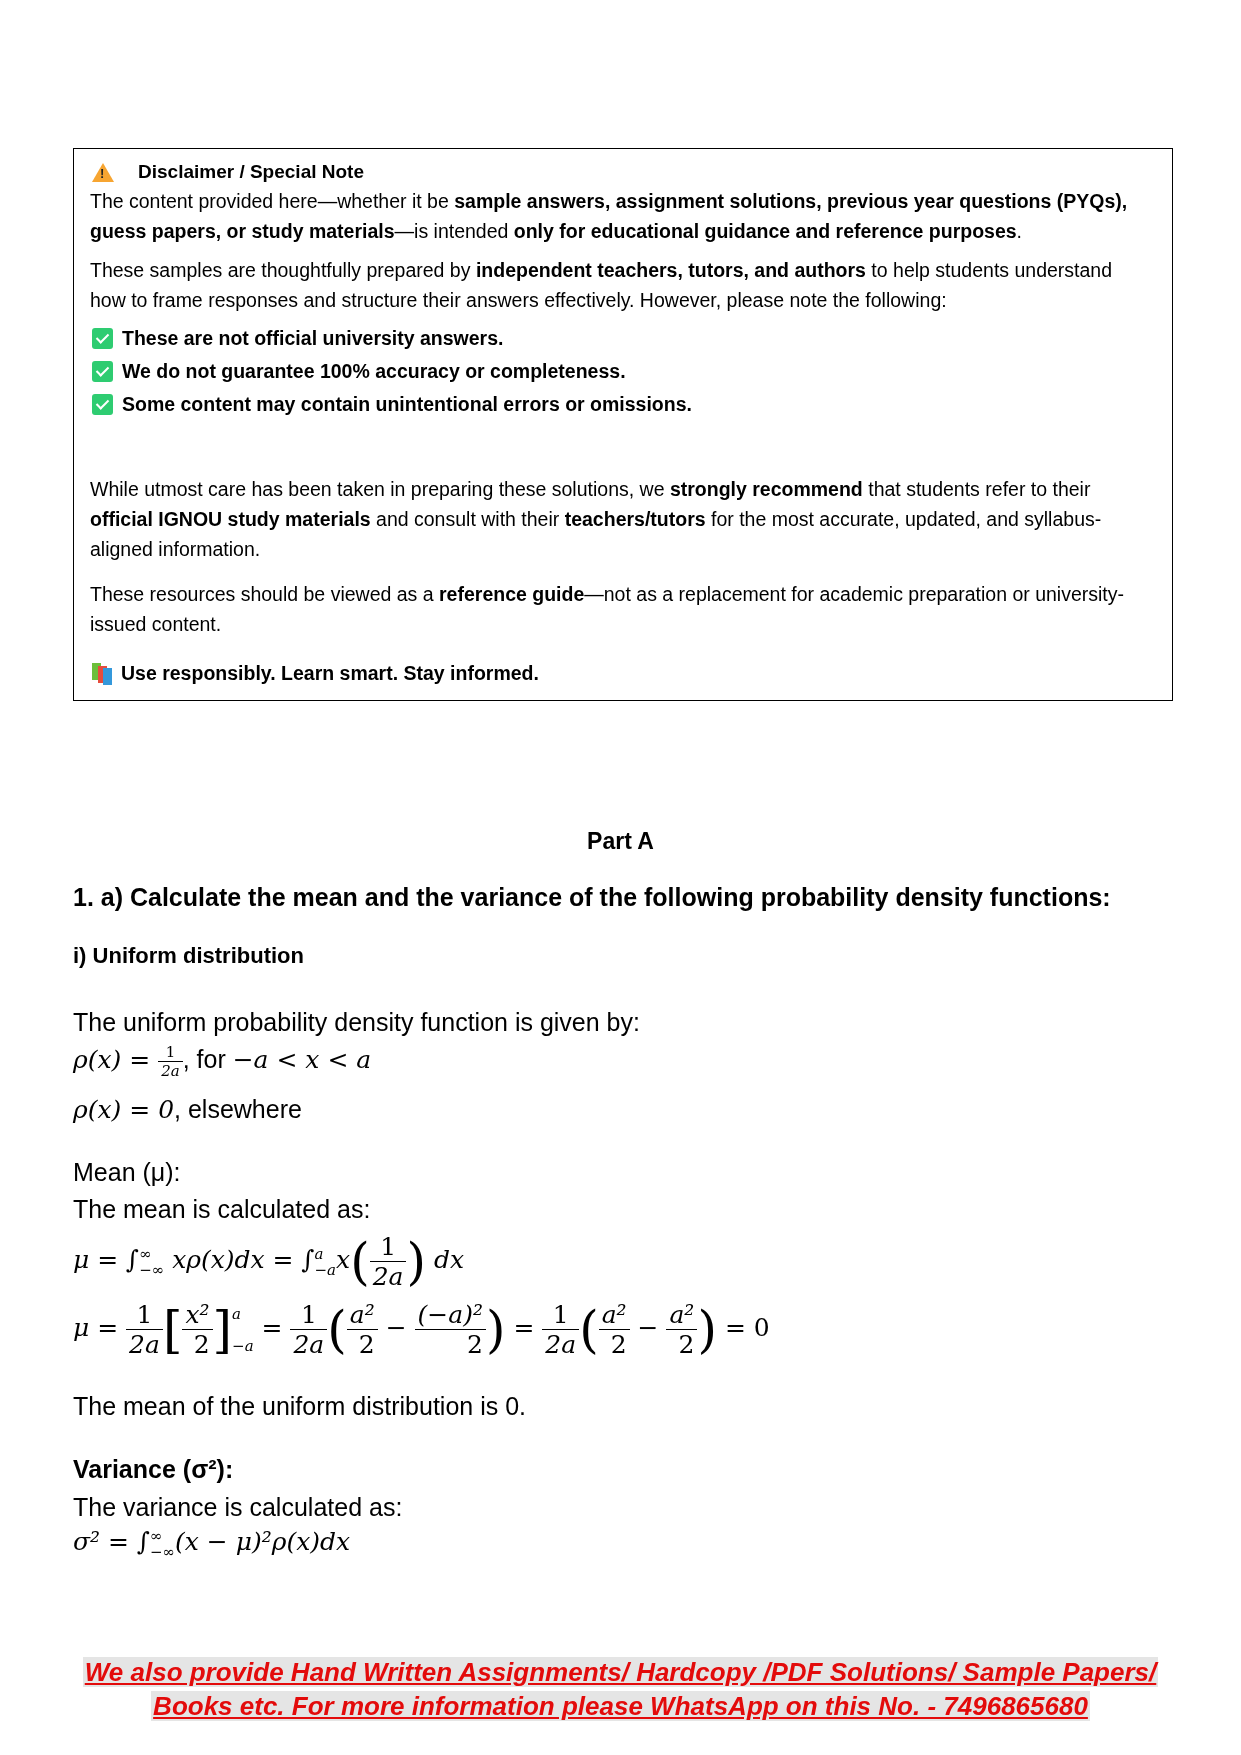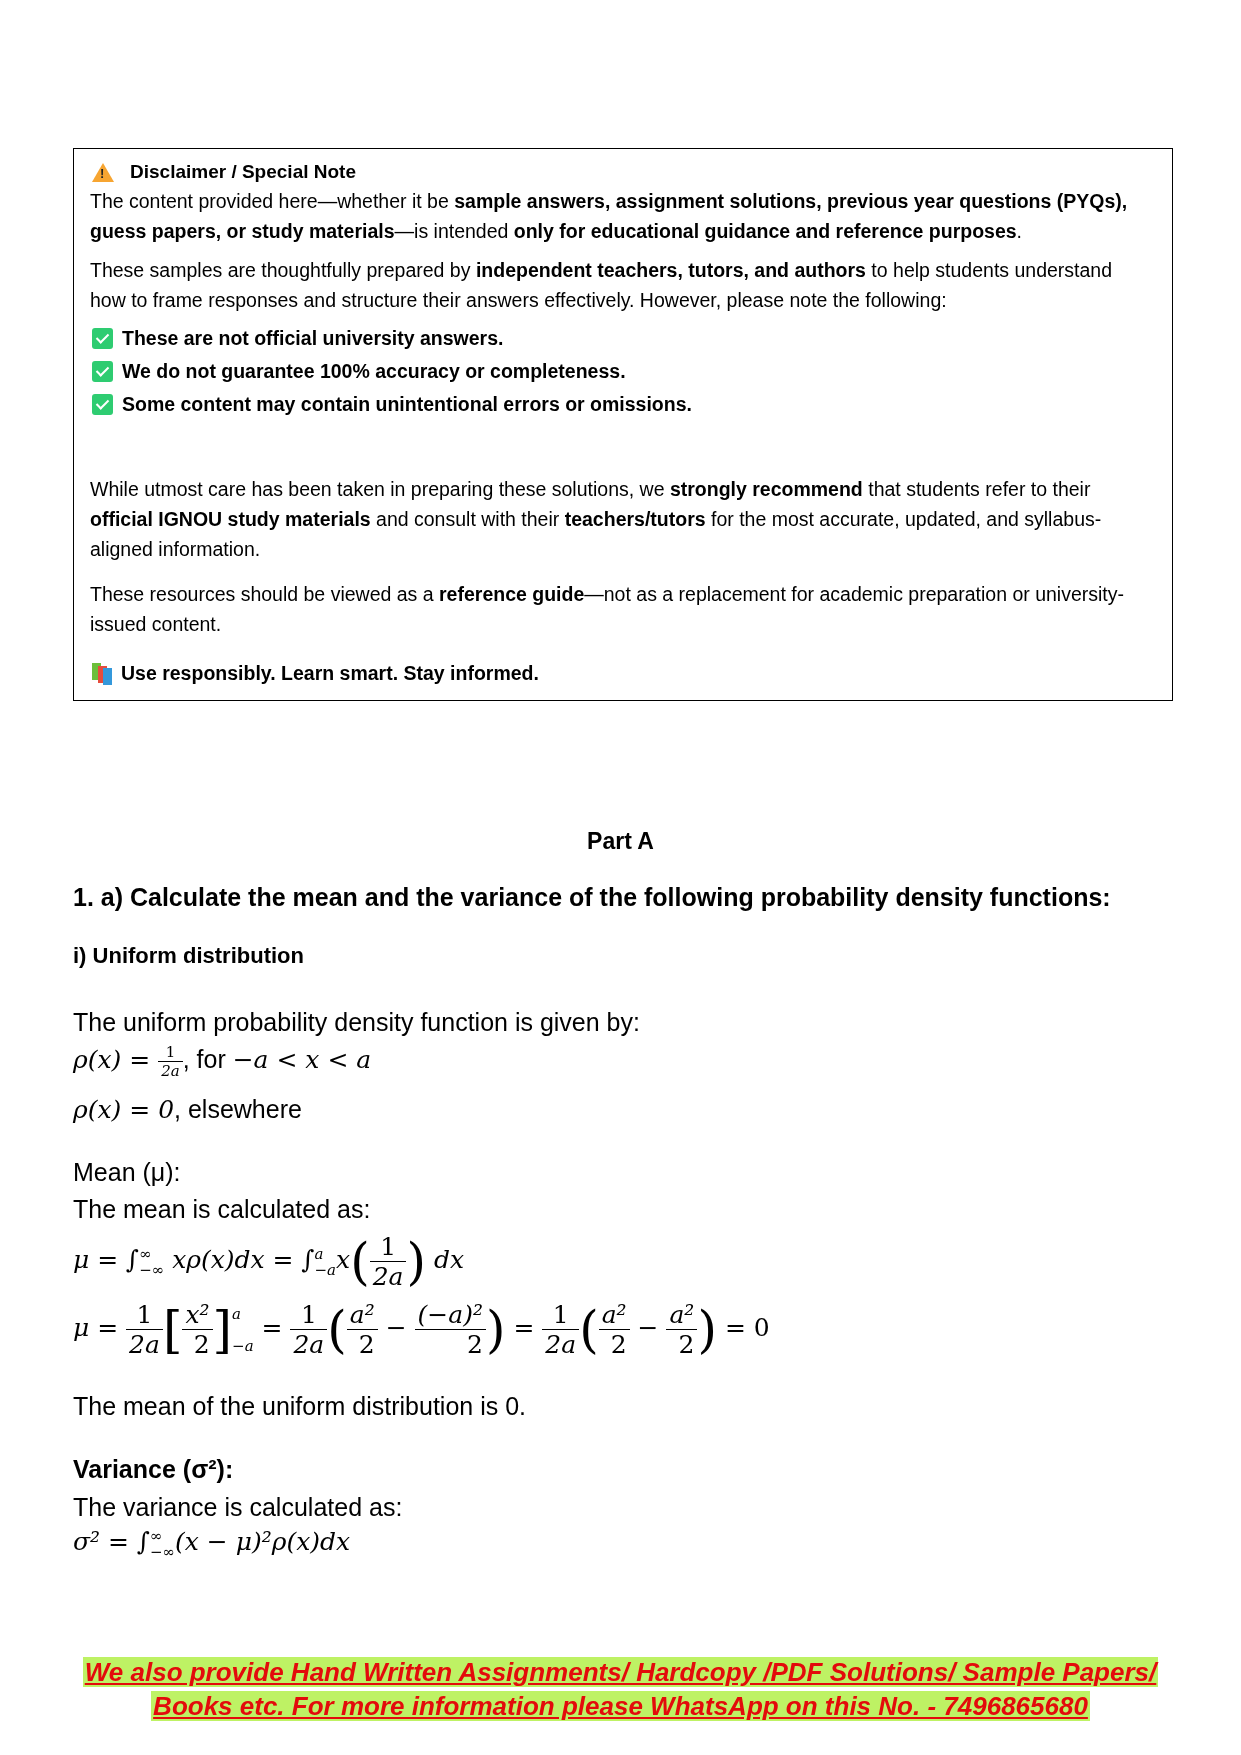--- a/index.html
+++ b/index.html
@@ -3,21 +3,21 @@
 <meta charset="utf-8">
 <style>
   html, body { margin:0; padding:0; background:#ffffff; }
   body { width:1241px; height:1755px; position:relative; overflow:hidden;
          font-family:"Liberation Sans", sans-serif; color:#000; }
   .page { position:absolute; left:0; top:0; width:1241px; height:1755px; }
 
   .disclaimer { position:absolute; left:73px; top:148px; width:1100px; height:553px;
                 border:1.5px solid #000; box-sizing:border-box; padding:0 16px; }
   .d-title { position:absolute; left:18px; top:12px; font-size:19px; font-weight:bold;
-             display:flex; align-items:center; gap:16px; }
+             display:flex; align-items:center; gap:24px; }
   .warn { width:0; height:0; border-left:11px solid transparent; border-right:11px solid transparent;
           border-bottom:19px solid #f7a531; position:relative; }
   .warn::after { content:"!"; position:absolute; left:-3px; top:3px; font-size:13px; font-weight:bold; color:#222; }
   .d-p { position:absolute; left:16px; width:1060px; font-size:19.5px; line-height:30px; }
   .d-p b { font-weight:bold; }
   .check-row { position:absolute; left:18px; font-size:19.5px; font-weight:bold;
                display:flex; align-items:center; gap:9px; }
   .chk { width:21px; height:21px; background:#2ecc71; border-radius:3px; position:relative; }
   .chk::after { content:""; position:absolute; left:7px; top:3px; width:5px; height:10px;
                 border:solid #fff; border-width:0 2.5px 2.5px 0; transform:rotate(45deg); }
@@ -35,21 +35,21 @@
   .eq { position:absolute; left:73px; font-size:25px; font-family:"DejaVu Serif", serif; white-space:nowrap; }
   .frac { display:inline-block; vertical-align:middle; text-align:center; }
   .frac .n { display:block; border-bottom:1.5px solid #000; padding:0 3px; }
   .frac .d { display:block; padding:0 3px;text-align:right; }
   .small { font-size:15px; }
   .bigp { font-size:50px; vertical-align:middle; font-style:normal; font-weight:lighter; }
   .lim { display:inline-block; vertical-align:middle; font-size:15px; line-height:16px; text-align:left; }
 
   .promo { position:absolute; left:0; width:1241px; top:1655px; text-align:center;
            font-size:26px; font-weight:bold; font-style:italic; color:#e30b0b; line-height:34px; }
-  .promo span { background:#bef264; text-decoration:underline; padding:0 2px; }
+  .promo span { background:#e5e5e5; text-decoration:underline; padding:0 2px; }
 </style>
 </head>
 <body>
 
 <div class="page">
 
   <div class="disclaimer">
     <div class="d-title">
       <span class="warn"></span>
       <span>Disclaimer / Special Note</span>

